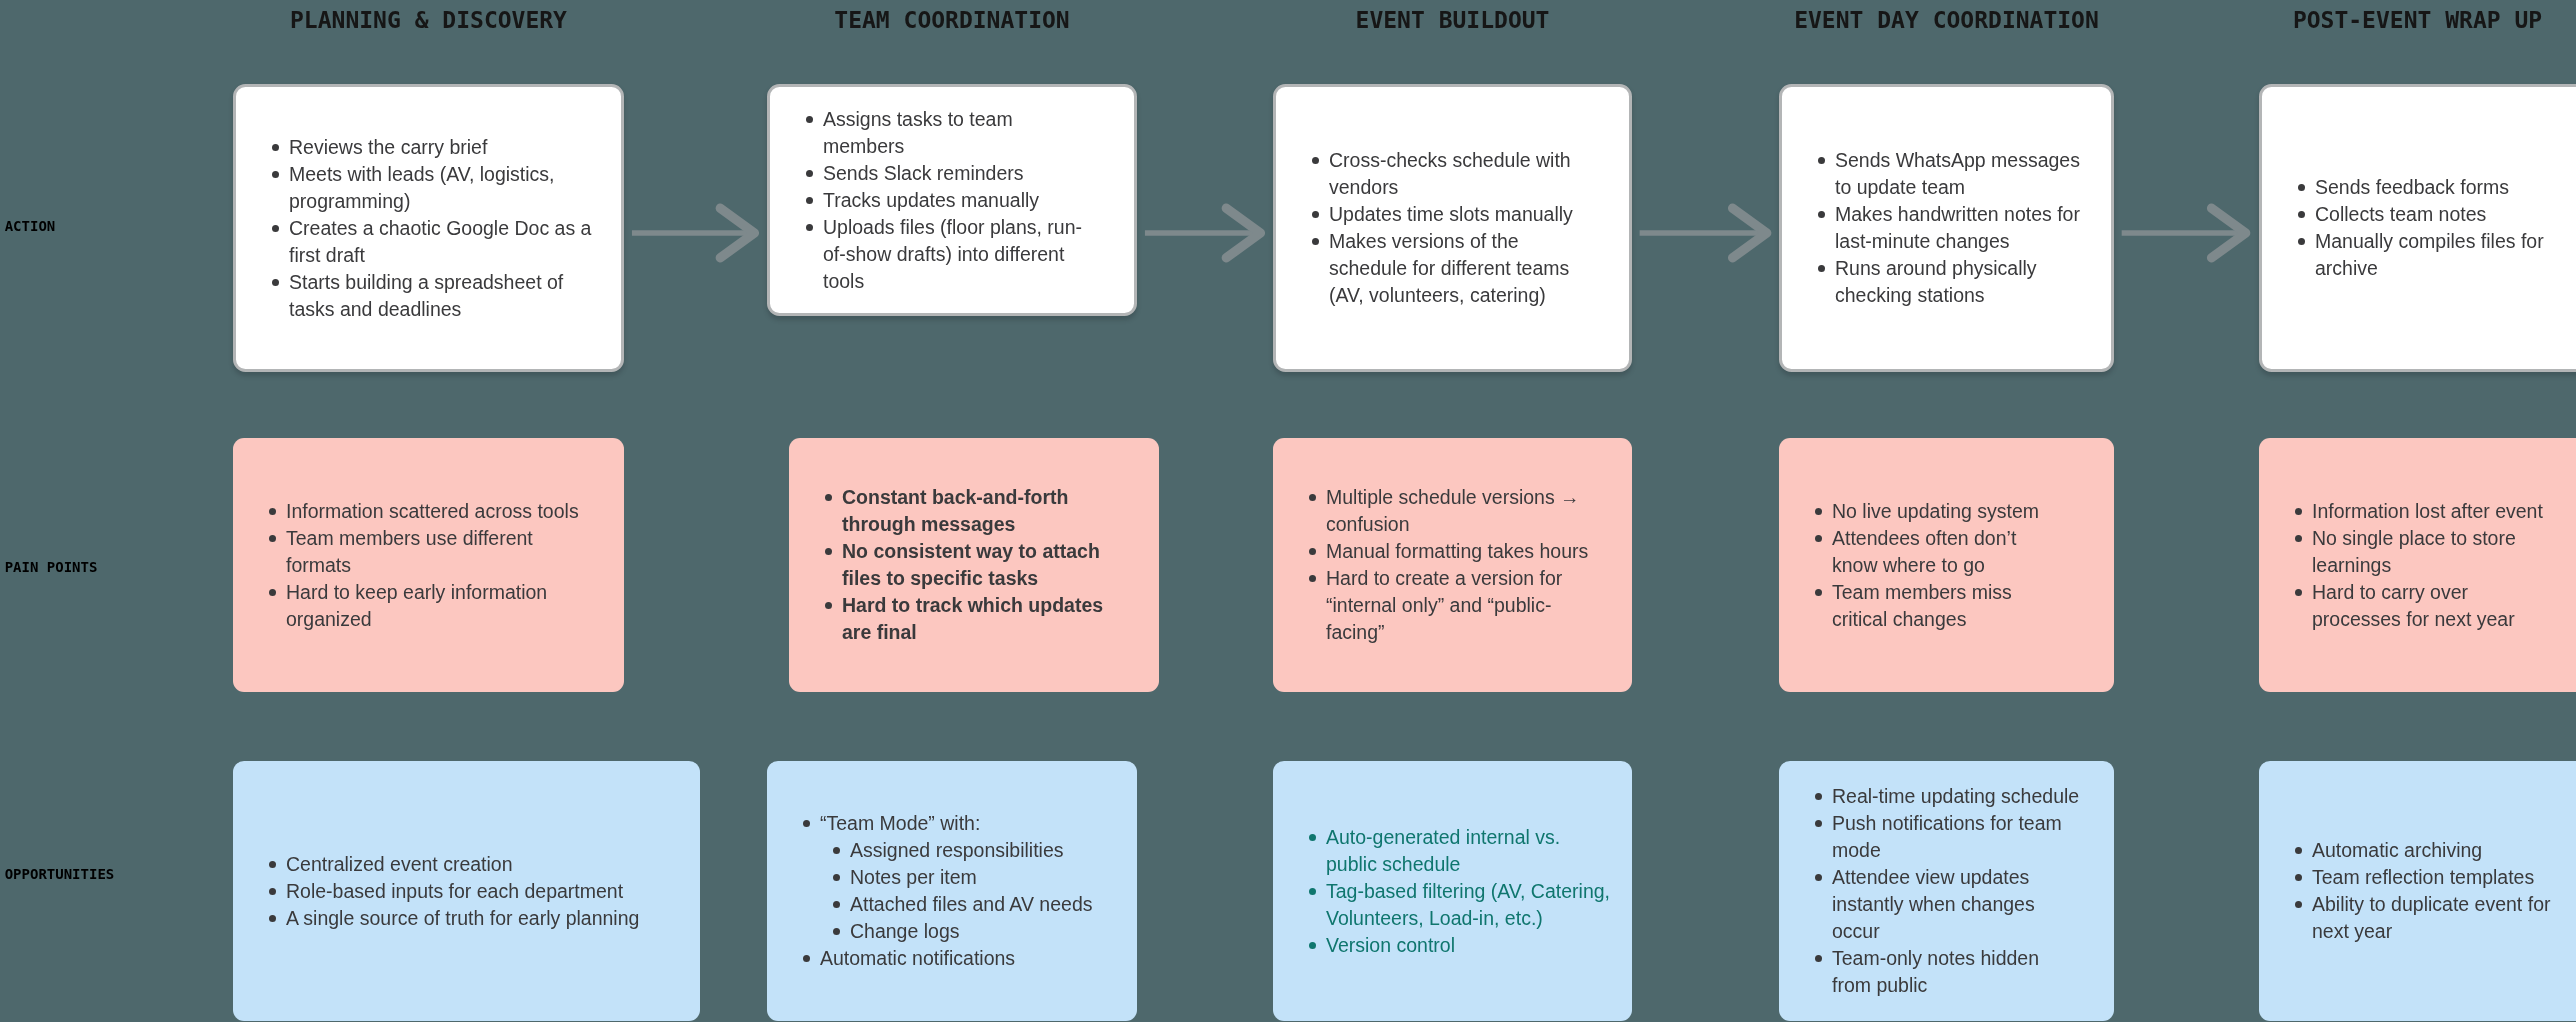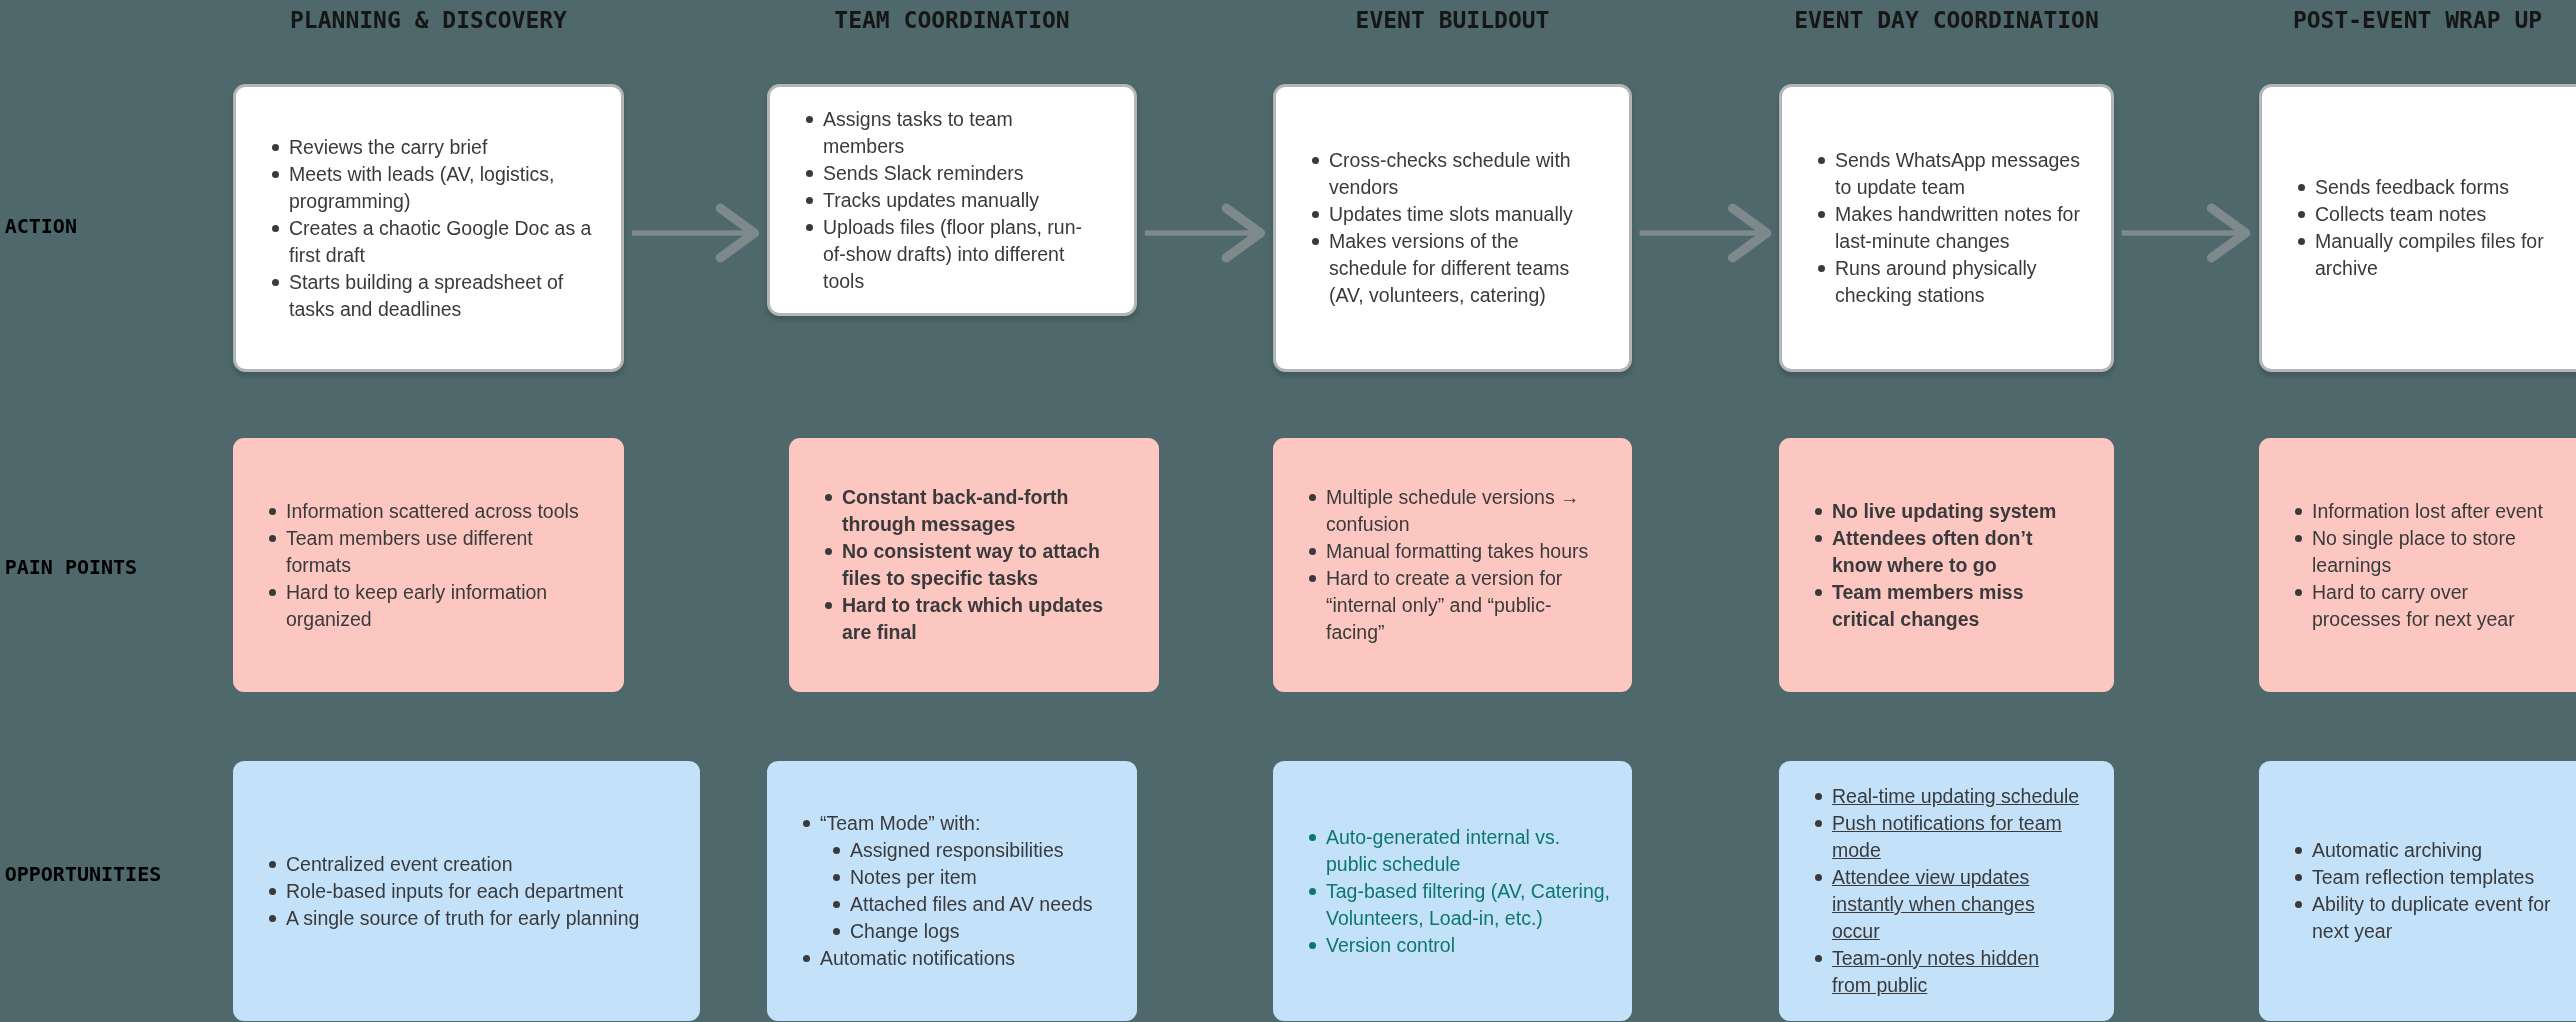--- a/index.html
+++ b/index.html
@@ -11,21 +11,21 @@
   }
   .col-header{
     position:absolute;top:6.2px;
     font-family:"DejaVu Sans Mono",monospace;
     font-weight:bold;font-size:23px;line-height:28px;
     text-align:center;white-space:nowrap;
   }
   .row-label{
     position:absolute;left:4.7px;
     font-family:"DejaVu Sans Mono",monospace;
-    font-weight:bold;font-size:20px;line-height:27px;
+    font-weight:bold;font-size:14px;line-height:27px;
     white-space:nowrap;
   }
   .card{
     position:absolute;
     border-radius:11px;
     box-sizing:border-box;
     display:flex;flex-direction:column;justify-content:center;
   }
   .card.action{
     background:#ffffff;
@@ -134,29 +134,29 @@
       </ul>
     </div>
     <div class="col-header" style="left: 1779px; width: 335px; color: rgb(22, 22, 22);">EVENT DAY COORDINATION</div>
     <div class="card action" style="left: 1779px; top: 84px; width: 335px; height: 288px; padding-right: 22px;">
       <ul class="bullets" style="color: rgb(58, 58, 60);">
         <li>Sends WhatsApp messages to update team</li>
         <li>Makes handwritten notes for last-minute changes</li>
         <li>Runs around physically checking stations</li>
       </ul>
     </div>
-    <div class="card pain" style="left: 1779px; top: 438px; width: 335px; height: 254px; padding-right: 52px; font-weight: bold;">
+    <div class="card pain" style="left: 1779px; top: 438px; width: 335px; height: 254px; padding-right: 52px;">
       <ul class="bullets" style="color: rgb(58, 58, 60);">
         <li>No live updating system</li>
         <li>Attendees often don’t know where to go</li>
         <li>Team members miss critical changes</li>
       </ul>
     </div>
     <div class="card opportunity" style="left: 1779px; top: 761px; width: 335px; height: 260px; padding-right: 31px;">
-      <ul class="bullets" style="color: rgb(58, 58, 60); text-decoration: underline;">
+      <ul class="bullets" style="color: rgb(58, 58, 60);">
         <li>Real-time updating schedule</li>
         <li>Push notifications for team mode</li>
         <li>Attendee view updates instantly when changes occur</li>
         <li>Team-only notes hidden from public</li>
       </ul>
     </div>
     <div class="col-header" style="left: 2259px; width: 317px; color: rgb(22, 22, 22);">POST-EVENT WRAP UP</div>
     <div class="card action" style="left: 2259px; top: 84px; width: 342px; height: 288px; padding-right: 28px;">
       <ul class="bullets" style="color: rgb(58, 58, 60);">
         <li>Sends feedback forms</li>

